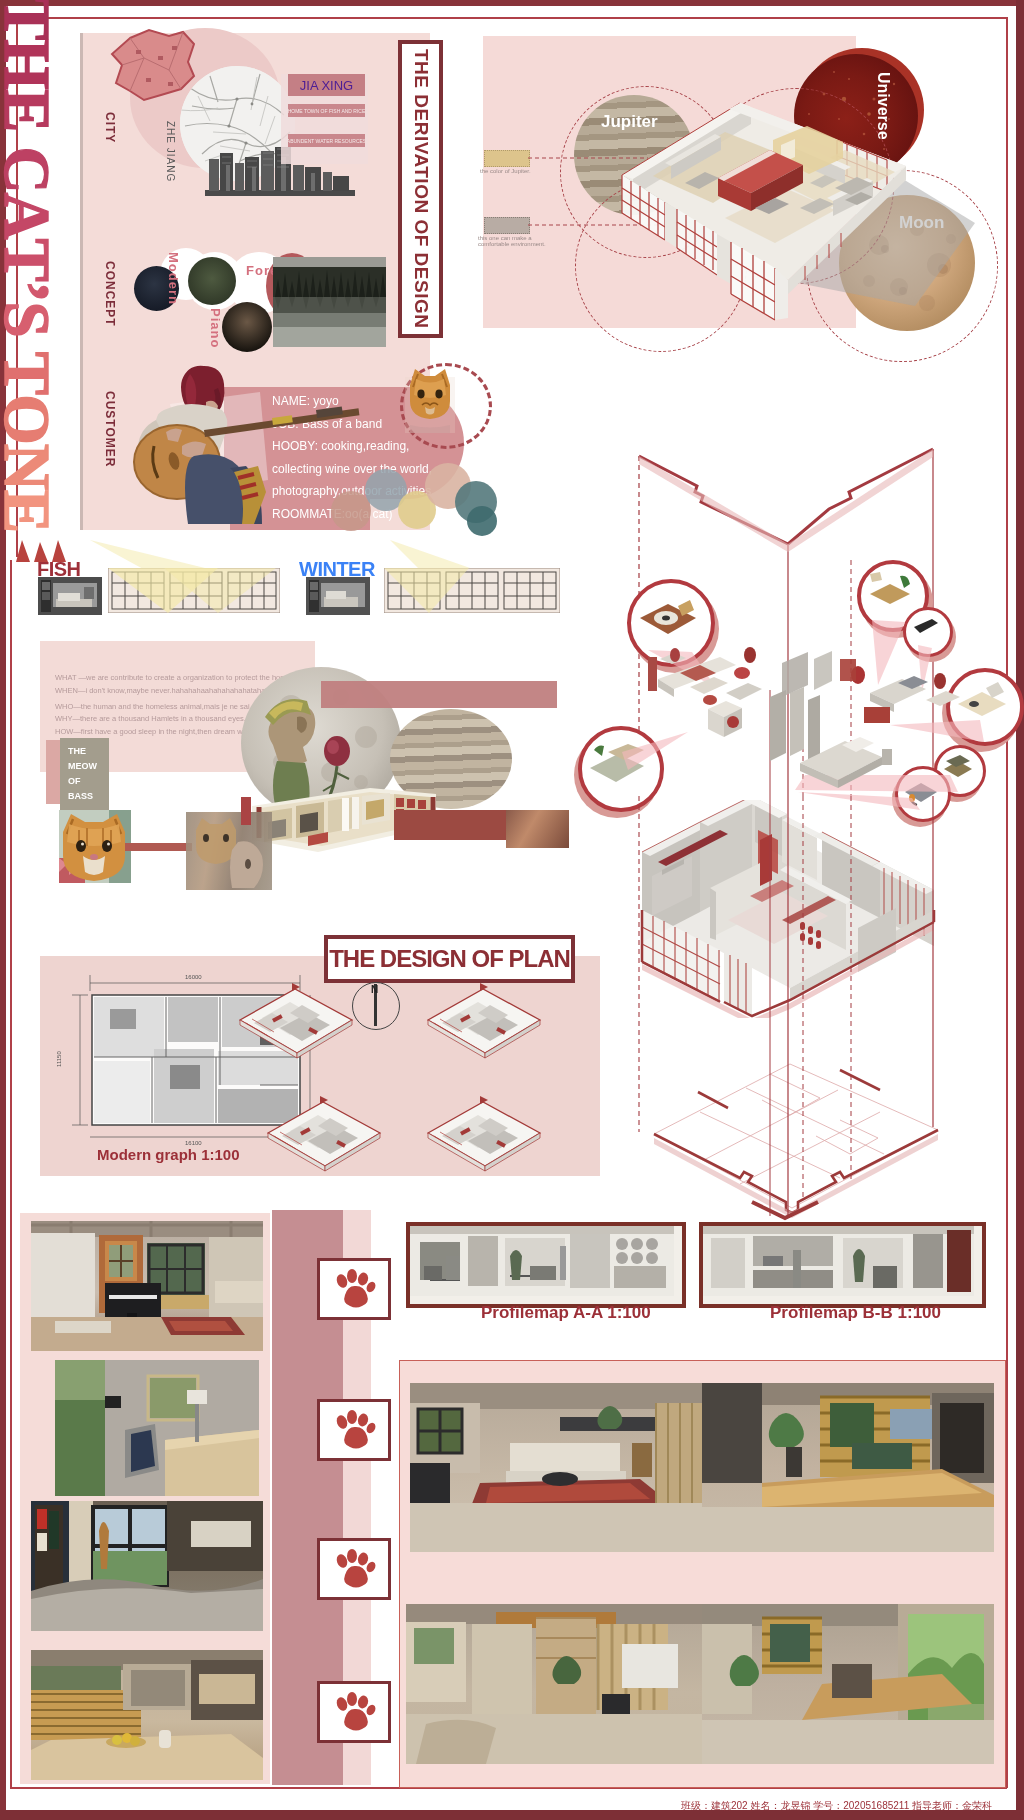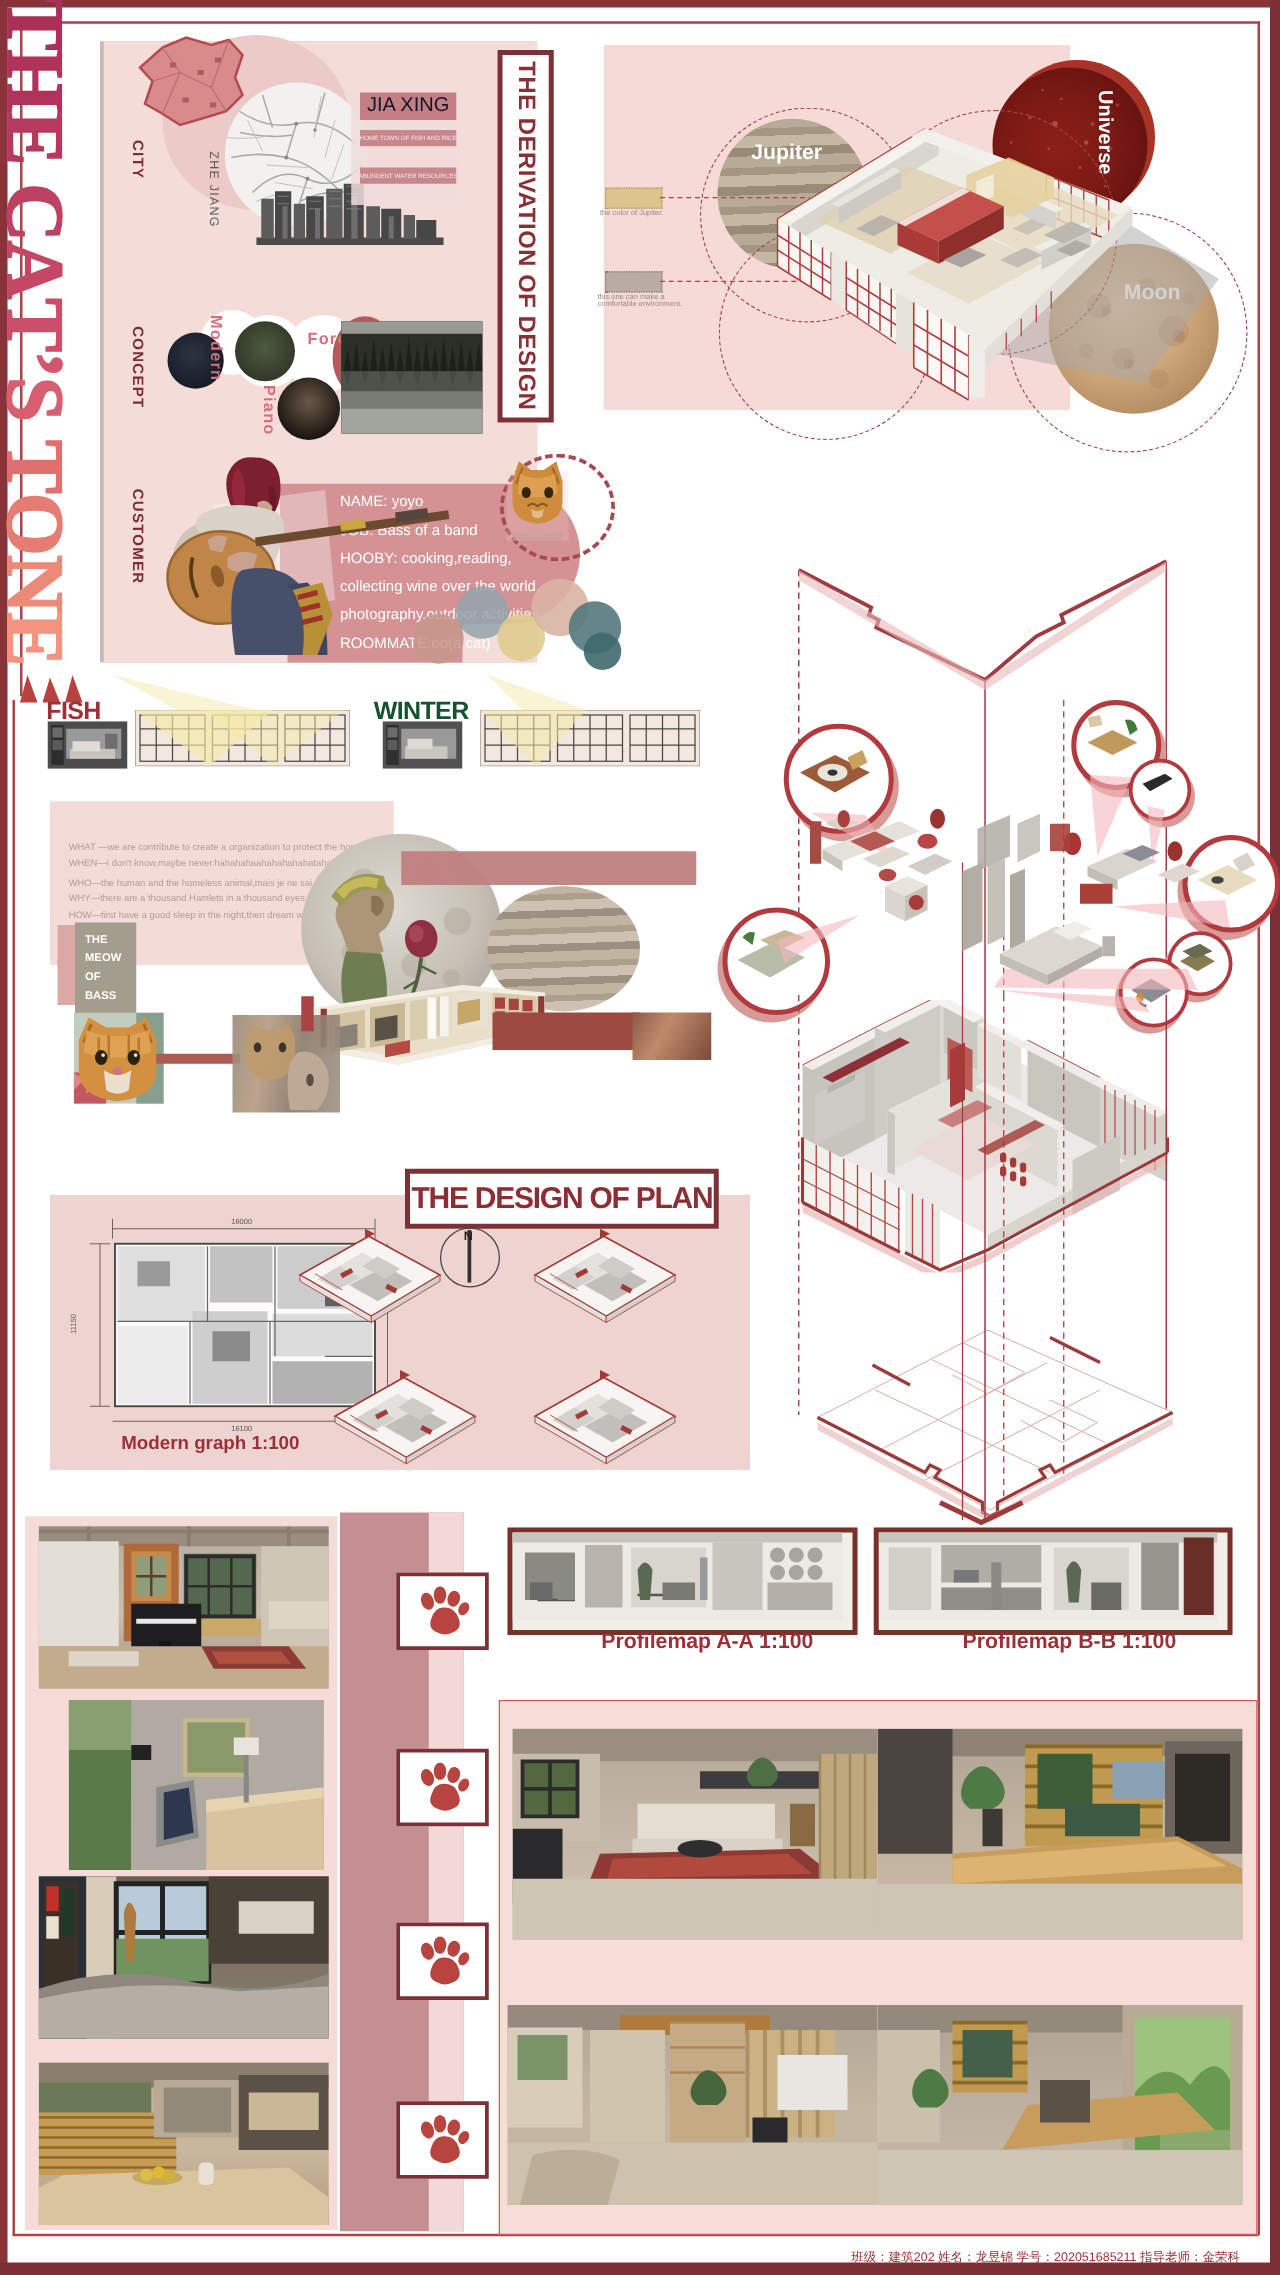--- a/index.html
+++ b/index.html
@@ -80,21 +80,21 @@
         <rect x="47" y="28" width="4" height="24"></rect>
         <rect x="76" y="18" width="5" height="34"></rect>
         <rect x="106" y="34" width="4" height="18"></rect>
       </g>
  <g stroke="#8a8a8a" stroke-width=".6">
         <path d="M58,14 h10 M58,20 h10 M58,26 h10 M72,10 h12 M72,16 h12 M72,22 h12 M72,28 h12 M17,18 h9 M17,24 h9 M42,22 h10 M42,28 h10"></path>
       </g>
 </svg>
 
 <div class="abs" style="left:281px;top:74px;width:87px;height:90px;background:#f0dcdc;opacity:.85"></div>
-<div class="abs" style="left:288px;top:74px;width:77px;height:22px;background:#c47f85;color:#0f172a;font-size:16px;display:flex;align-items:center;justify-content:center">JIA XING</div>
+<div class="abs" style="left:288px;top:74px;width:77px;height:22px;background:#c47f85;color:#4c1d95;font-size:13px;display:flex;align-items:center;justify-content:center">JIA XING</div>
 <div class="abs" style="left:288px;top:104px;width:77px;height:13px;background:#c9878c;color:#f5e9e9;font-size:5px;display:flex;align-items:center;justify-content:center;white-space:nowrap;overflow:hidden">HOME TOWN OF FISH AND RICE</div>
 <div class="abs" style="left:288px;top:134px;width:77px;height:13px;background:#c9878c;color:#f5e9e9;font-size:5px;display:flex;align-items:center;justify-content:center;white-space:nowrap;overflow:hidden">ABUNDENT WATER RESOURCES</div>
 
 <div class="abs" style="left:160px;top:248px;width:52px;height:52px;border-radius:50%;background:#fff"></div>
 <div class="abs" style="left:186px;top:252px;width:58px;height:58px;border-radius:50%;background:#fff"></div>
 <div class="abs" style="left:228px;top:252px;width:62px;height:62px;border-radius:50%;background:#fff"></div>
 <div class="abs" style="left:266px;top:253px;width:52px;height:66px;border-radius:50%;background:#b4595c"></div>
 <div class="abs" style="left:134px;top:266px;width:45px;height:45px;border-radius:50%;background:radial-gradient(circle at 45% 40%,#2c3443 0%,#171c28 70%);overflow:hidden"></div>
 <div class="abs" style="left:188px;top:257px;width:48px;height:48px;border-radius:50%;background:radial-gradient(circle at 50% 45%,#4e5a40 0%,#2e3626 80%)"></div>
 <div class="abs" style="left:222px;top:302px;width:50px;height:50px;border-radius:50%;background:radial-gradient(circle at 50% 40%,#6b5846 0%,#18140f 75%)"></div>
@@ -213,21 +213,21 @@
           <circle cx="30" cy="86" r="6"></circle>
           <circle cx="88" cy="108" r="8"></circle>
           <circle cx="112" cy="44" r="5"></circle>
         </g>
 <g fill="#8a6548" opacity=".25">
           <circle cx="46" cy="54" r="4"></circle>
           <circle cx="104" cy="74" r="5"></circle>
           <circle cx="64" cy="96" r="4"></circle>
         </g>
       </svg></div>
-<div class="abs" style="left:899px;top:224px;font-size:17px;font-weight:bold;color:#fff">Moon</div>
+<div class="abs" style="left:899px;top:213px;font-size:17px;font-weight:bold;color:#fff">Moon</div>
 
 <div class="abs" style="left:560px;top:86px;width:170px;height:170px;border-radius:50%;border:1.5px dashed #a8444a"></div>
 <div class="abs" style="left:575px;top:180px;width:170px;height:170px;border-radius:50%;border:1.5px dashed #a8444a"></div>
 <div class="abs" style="left:806px;top:170px;width:190px;height:190px;border-radius:50%;border:1.5px dashed #a8444a"></div>
 <div class="abs" style="left:698px;top:88px;width:194px;height:194px;border-radius:50%;border:1.5px dashed #a8444a"></div>
 
 <div class="abs" style="left:484px;top:150px;width:44px;height:15px;background:#ddc48c;border:1px dotted #b09a6a"></div>
 <div class="abs" style="left:480px;top:168px;font-size:6px;color:#9a8a88">the color of Jupiter.</div>
 <div class="abs" style="left:484px;top:217px;width:44px;height:15px;background:#b8aca4;border:1px dotted #8a7e76"></div>
 <div class="abs" style="left:478px;top:235px;font-size:6px;color:#9a8a88">this one can make a<br>comfortable environment.</div>
@@ -339,21 +339,21 @@
   <rect x="4" y="4" width="52" height="37"></rect>
         <path d="M17,4 V41 M30,4 V41 M43,4 V41 M4,15 H56 M4,28 H56"></path>
   <rect x="62" y="4" width="52" height="37"></rect>
         <path d="M75,4 V41 M88,4 V41 M101,4 V41 M62,15 H114 M62,28 H114"></path>
   <rect x="120" y="4" width="48" height="37"></rect>
         <path d="M132,4 V41 M144,4 V41 M156,4 V41 M120,15 H168 M120,28 H168"></path>
  </g>
  <path d="M0,0 L60,45 L110,0 Z" fill="#f4e9a8" opacity=".65"></path>
  <path d="M56,0 L110,45 L168,0 Z" fill="#f4e9a8" opacity=".5"></path>
 </svg>
-<div class="abs lbl" style="left:299px;top:558px;font-size:20px;color:#14532d;letter-spacing:-0.5px">WINTER</div>
+<div class="abs lbl" style="left:299px;top:558px;font-size:20px;color:#3b82f6;letter-spacing:-0.5px">WINTER</div>
 <svg class="abs" style="left:306px;top:577px" width="64" height="38" viewBox="0 0 64 38">
  <rect width="64" height="38" fill="#515151"></rect>
  <rect x="3" y="3" width="10" height="32" fill="#303030"></rect>
  <rect x="4" y="5" width="8" height="8" fill="#6a6a6a"></rect>
       <rect x="4" y="15" width="8" height="8" fill="#5a5a5a"></rect>
  <rect x="15" y="6" width="44" height="24" fill="#999"></rect>
  <path d="M18,20 h34 v10 h-34Z" fill="#cac6be"></path>
  <path d="M20,14 h20 v8 h-20Z" fill="#dedbd4"></path>
 </svg>
 <svg class="abs" style="left:384px;top:568px" width="176" height="45" viewBox="0 0 176 45">

